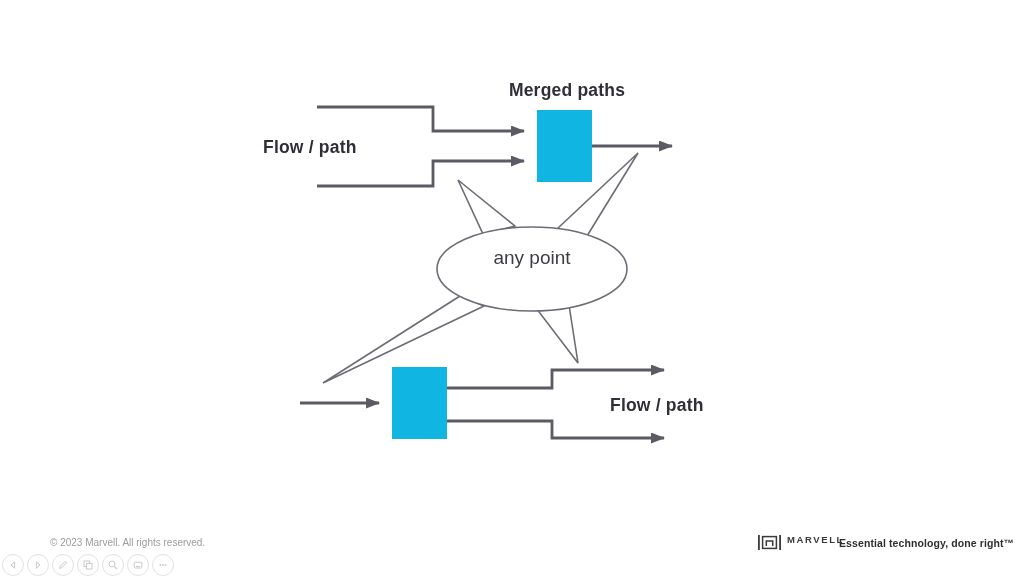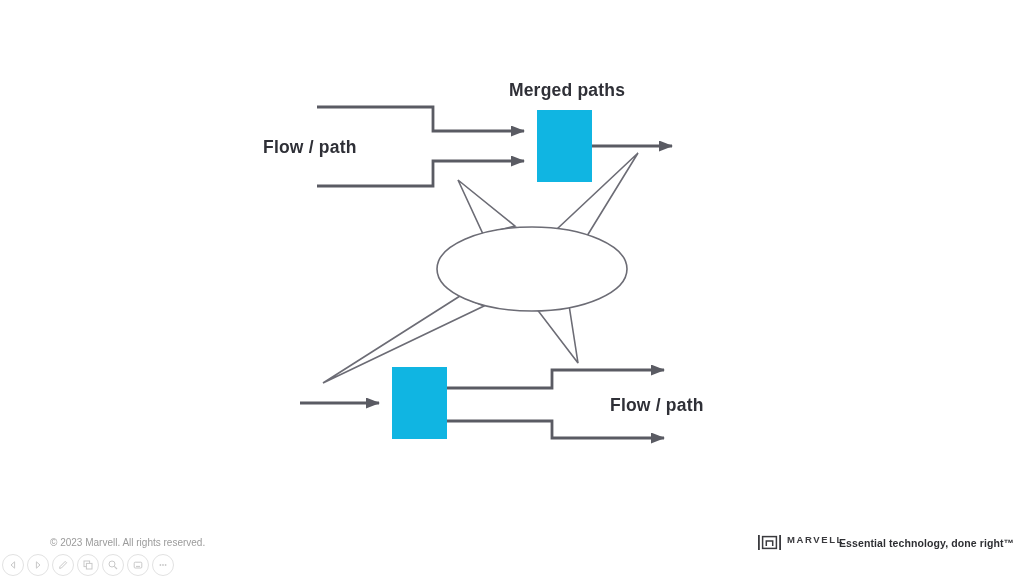--- a/index.html
+++ b/index.html
@@ -70,20 +70,21 @@
 
     <rect x="537" y="110" width="55" height="72" fill="#10b5e2"></rect>
     <rect x="392" y="367" width="55" height="72" fill="#10b5e2"></rect>
   </svg>
 
   <div class="slide-label centered" style="left:462px;top:80px;width:210px;">Merged paths</div>
   <div class="slide-label" style="left:263px;top:137px;">Flow / path</div>
   <div class="slide-label" style="left:610px;top:395px;">Flow / path</div>
 
   <div id="callout-text">
+    <div>any point</div>
   </div>
 
   <div id="footer-copyright">© 2023 Marvell. All rights reserved.</div>
 
   <div id="brand-block">
     <svg width="25" height="17" viewBox="0 0 25 17">
       <rect x="1" y="1" width="1.8" height="15" fill="#3a3a3e"></rect>
       <rect x="22.2" y="1" width="1.8" height="15" fill="#3a3a3e"></rect>
       <rect x="5.6" y="2.6" width="13.8" height="11.8" fill="none" stroke="#3a3a3e" stroke-width="1.5"></rect>
       <path d="M9.3,12 V7 H15.7 V12" fill="none" stroke="#3a3a3e" stroke-width="1.5"></path>

